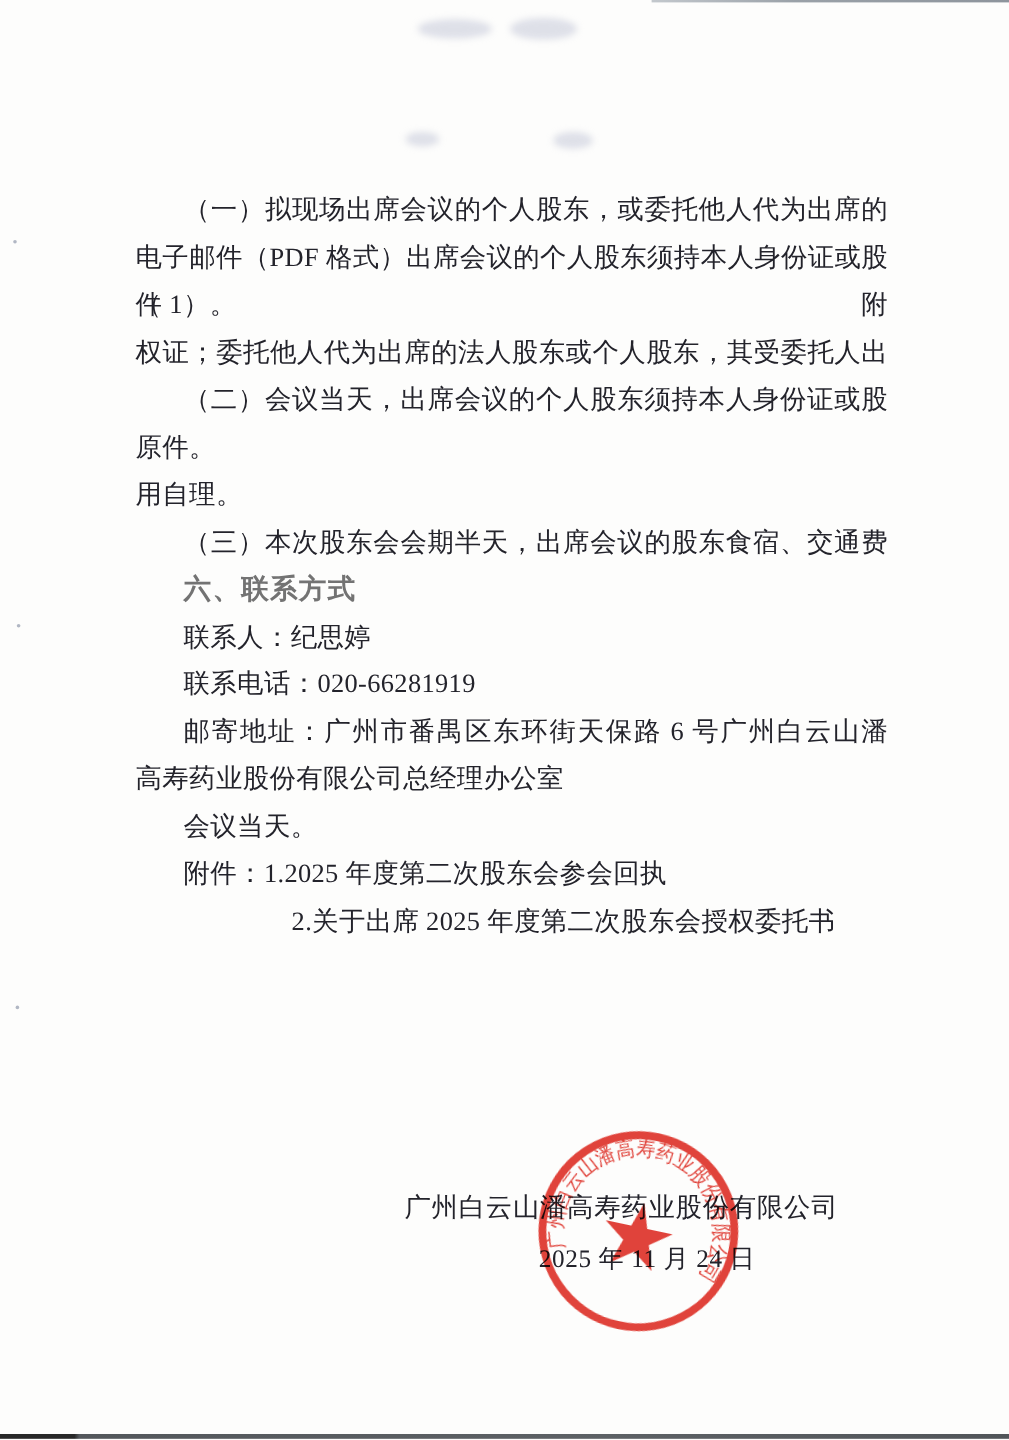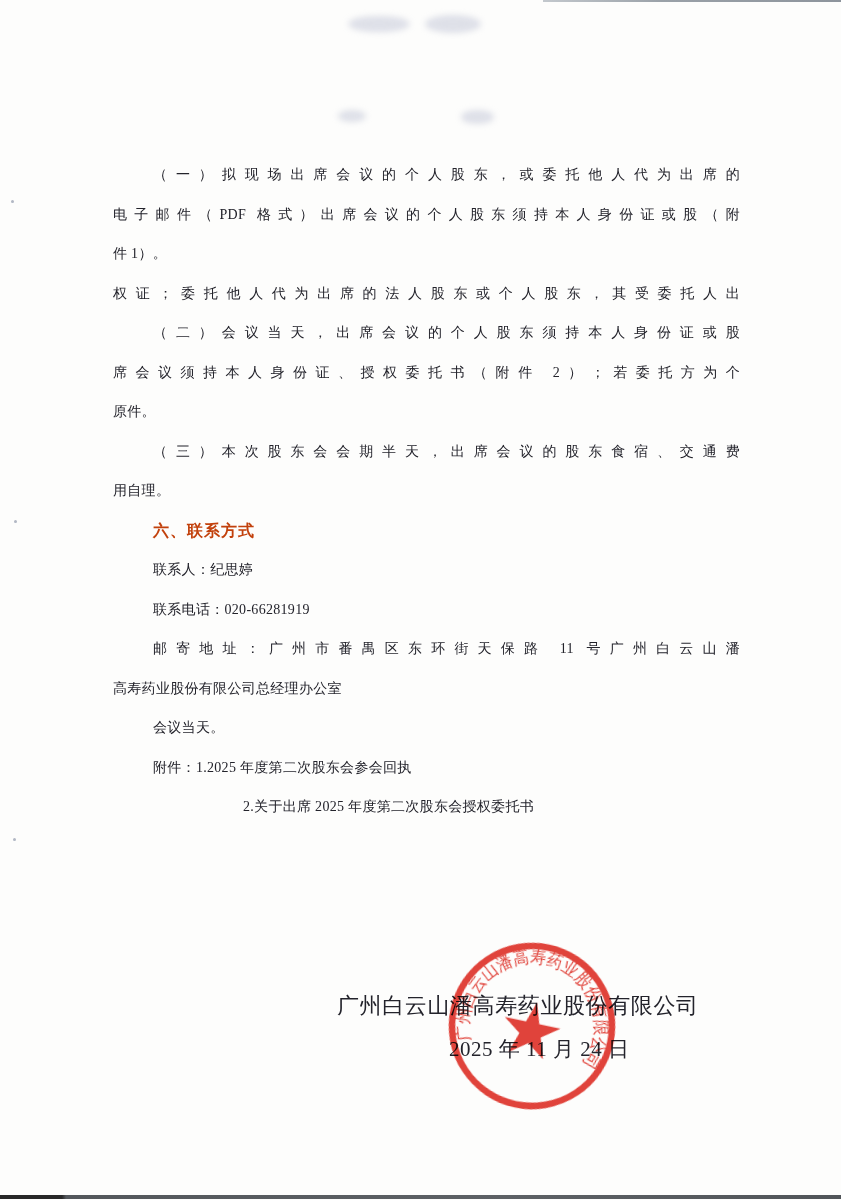--- a/index.html
+++ b/index.html
@@ -15,38 +15,38 @@
   }
   
   .doc-body{
     position:absolute;
     left:113px;top:155px;
     width:627px;
   }
   .line{
     height:39.5px;
     line-height:39.5px;
-    font-size:14px;
+    font-size:22px;
     white-space:nowrap;
     letter-spacing:0.3px;
   }
   .line.justify{
     white-space:normal;
     text-align:justify;
     text-align-last:justify;
     -moz-text-align-last:justify;
   }
   .line.indent{padding-left:40px;}
   .line.indent2{padding-left:130px;}
   .line.bold{
     font-family:"Liberation Sans","DejaVu Sans",sans-serif;
     font-weight:700;
-    font-size:16px;
+    font-size:23px;
     letter-spacing:1px;
-    color:#c2410c;
+    color:#737373;
   }
   
   .sig-company{
     position:absolute;left:337px;top:991px;
     font-size:22px;letter-spacing:0.6px;white-space:nowrap;
   }
   .sig-date{
     position:absolute;left:449px;top:1035px;
     font-size:21px;letter-spacing:0.5px;white-space:nowrap;
   }
@@ -99,28 +99,27 @@
   <div class="dot d1"></div>
   <div class="dot d2"></div>
   <div class="dot d3"></div>
 
   <div class="doc-body">
       <div class="line indent justify">（一）拟现场出席会议的个人股东，或委托他人代为出席的</div>
       <div class="line justify">电子邮件（PDF 格式）出席会议的个人股东须持本人身份证或股（附</div>
       <div class="line">件 1）。</div>
       <div class="line justify">权证；委托他人代为出席的法人股东或个人股东，其受委托人出</div>
       <div class="line indent justify">（二）会议当天，出席会议的个人股东须持本人身份证或股</div>
-      <div class="line justify">席会议须持本人身份证、授权委托书（附件 2）；若委托方为个</div>
       <div class="line">原件。</div>
+      <div class="line">用自理。</div>
       <div class="line indent justify">（三）本次股东会会期半天，出席会议的股东食宿、交通费</div>
-      <div class="line">用自理。</div>
       <div class="line indent bold">六、联系方式</div>
       <div class="line indent">联系人：纪思婷</div>
       <div class="line indent">联系电话：020-66281919</div>
-      <div class="line indent justify">邮寄地址：广州市番禺区东环街天保路 11 号广州白云山潘</div>
+      <div class="line indent justify">邮寄地址：广州市番禺区东环街天保路 6 号广州白云山潘</div>
       <div class="line">高寿药业股份有限公司总经理办公室</div>
       <div class="line indent">会议当天。</div>
       <div class="line indent">附件：1.2025 年度第二次股东会参会回执</div>
       <div class="line indent2">2.关于出席 2025 年度第二次股东会授权委托书</div>
     </div>
 
   <div class="sig-company">广州白云山潘高寿药业股份有限公司</div>
   <div class="sig-date">2025 年 11 月 24 日</div>
 
   <svg class="seal" viewBox="0 0 190 190" xmlns="http://www.w3.org/2000/svg">

